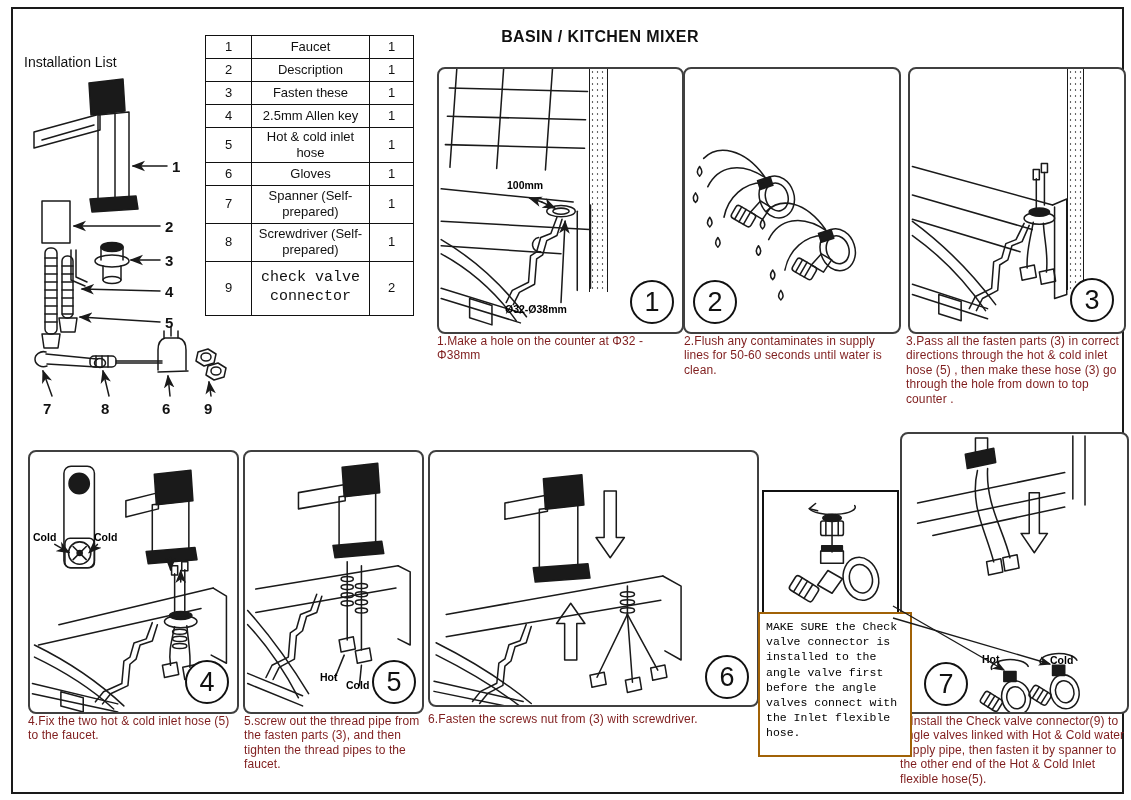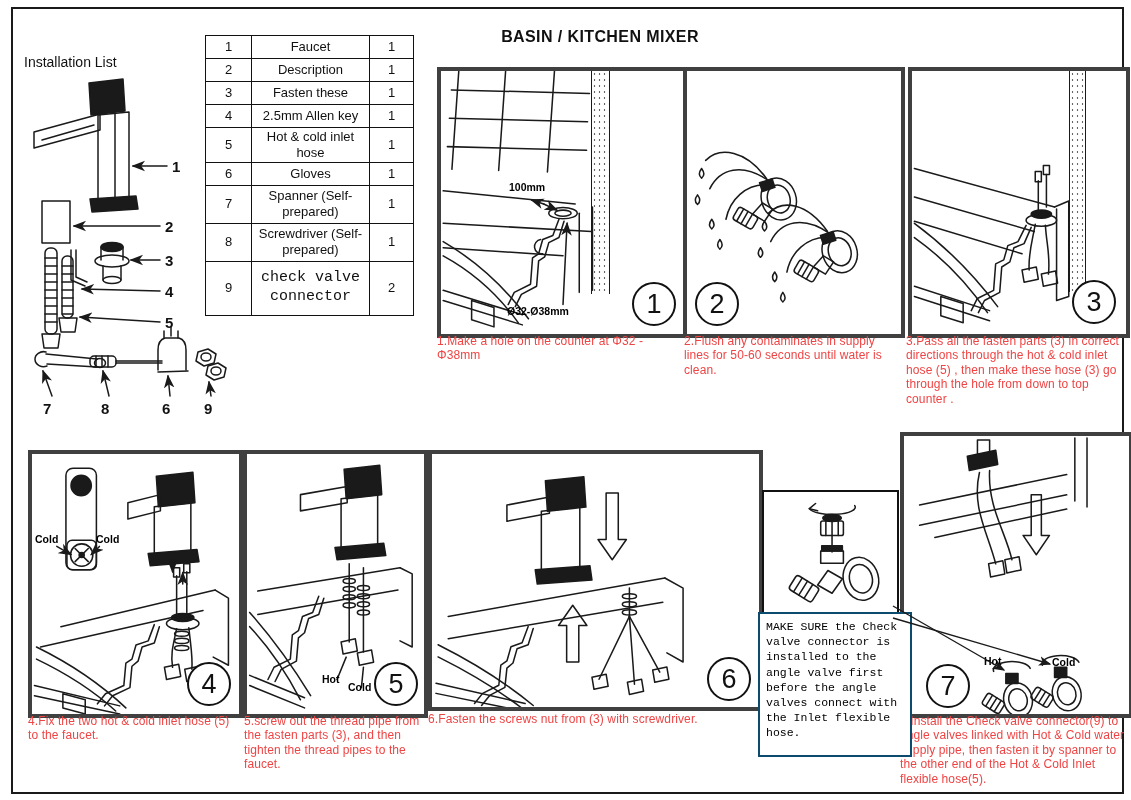--- a/index.html
+++ b/index.html
@@ -1,37 +1,37 @@
 <!DOCTYPE html>
 <html><head>
 <meta charset="utf-8">
 <style>
   html,body{margin:0;padding:0}
   body{width:1131px;height:800px;position:relative;background:#fff;color:#111;
        font-family:"Liberation Sans",sans-serif;overflow:hidden}
   .abs{position:absolute}
   .page-frame{position:absolute;left:11px;top:7px;width:1109px;height:783px;border:2px solid #1a1a1a}
-  .panel{position:absolute;border:4px solid #404040;border-radius:0;background:#fff}
+  .panel{position:absolute;border:2px solid #404040;border-radius:8px;background:#fff}
   .panel svg{position:absolute;left:0;top:0;width:100%;height:100%}
-  .caption{position:absolute;font-size:12px;line-height:1.2;color:#ef4444;letter-spacing:.1px}
+  .caption{position:absolute;font-size:12px;line-height:1.2;color:#7f1d1d;letter-spacing:.1px}
   .badge{position:absolute;width:40px;height:40px;border:2.5px solid #111;border-radius:50%;
          background:#fff;display:flex;align-items:center;justify-content:center;
          font-size:27px;font-weight:500;z-index:5}
   .ill-label{position:absolute;font-size:10.5px;font-weight:700;color:#000;white-space:nowrap;z-index:4}
   .speckle{position:absolute;border-left:1.5px solid #1a1a1a;border-right:1.5px solid #1a1a1a;
            background-image:radial-gradient(#666 .8px,transparent 1.1px);background-size:5px 6px;z-index:1}
   .install-title{position:absolute;left:24px;top:54px;font-size:14px;font-weight:500}
   .main-title{position:absolute;left:390px;top:28px;width:420px;text-align:center;
               font-size:16px;font-weight:600;letter-spacing:.4px}
   .parts-table{position:absolute;left:205px;top:35px;border-collapse:collapse;table-layout:fixed;background:#fff}
   .parts-table th,.parts-table td{border:1.6px solid #111;text-align:center;vertical-align:middle;
               font-size:13px;padding:1px 3px;line-height:1.22}
   .parts-table th{font-weight:700}
   td.mono{font-family:"Liberation Mono","DejaVu Sans Mono",monospace;font-size:15px;line-height:1.25}
-  .note-box{position:absolute;left:758px;top:612px;width:142px;height:136px;border:2px solid #0c4a6e;
+  .note-box{position:absolute;left:758px;top:612px;width:142px;height:136px;border:2px solid #a16207;
             padding:5px 2px 0 6px;font-family:"Liberation Mono","DejaVu Sans Mono",monospace;
             font-size:11.5px;line-height:1.32;color:#000;background:#fff;z-index:3}
   .callout{position:absolute;left:762px;top:490px;width:133px;height:122px;border:2px solid #111;background:#fff;z-index:3}
   .callout svg{position:absolute;left:0;top:0;width:100%;height:100%}
   
   .s line,.s path,.s polyline,.s polygon,.s rect,.s ellipse,.s circle{
       stroke:#1a1a1a;fill:none;stroke-width:1.5;stroke-linecap:round;stroke-linejoin:round}
   .s .f{fill:#1a1a1a;stroke:#1a1a1a}
   .svg-num{fill:#111;font:600 15px "Liberation Sans",sans-serif;stroke:none}
   .overlay{position:absolute;left:0;top:0;width:1131px;height:800px;pointer-events:none;z-index:6}

